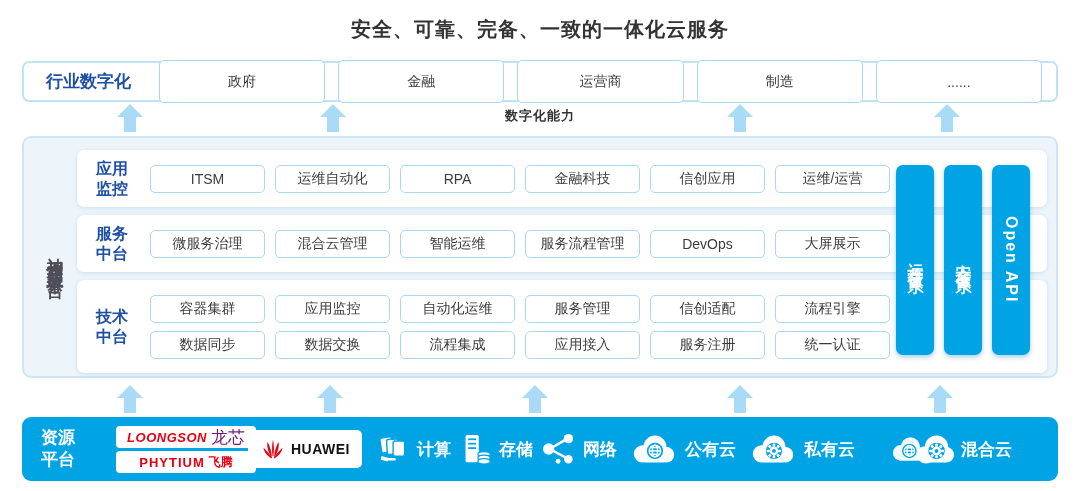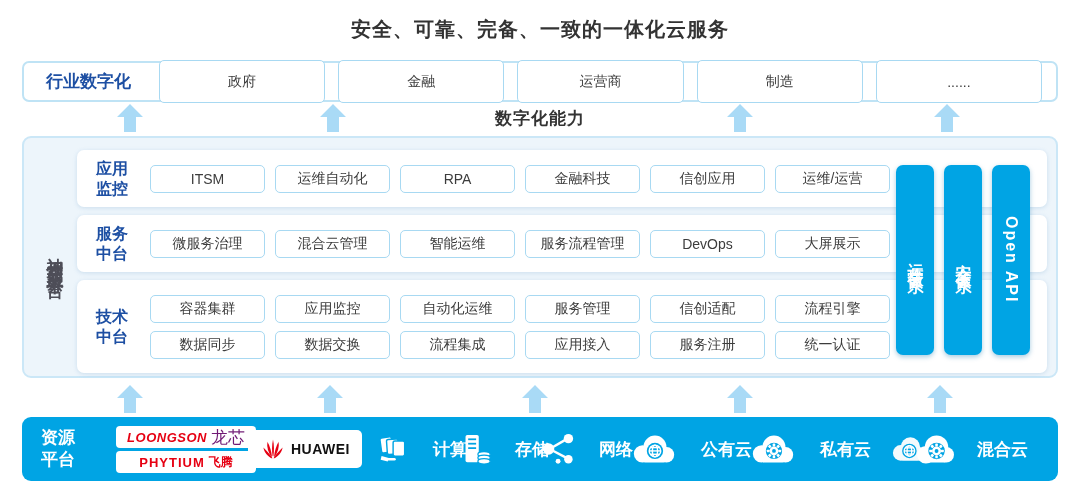--- a/index.html
+++ b/index.html
@@ -18,21 +18,21 @@
   .industry-label { font-size:17px; font-weight:bold; color:#1D4FA3; width:113px; flex:0 0 auto; }
   .industry-boxes { flex:1; display:flex; gap:13px; }
   .ind-box { flex:1; height:43px; background:#fff; border:1.5px solid #A8D9F2; border-radius:5px;
     display:flex; align-items:center; justify-content:center; font-size:14px; color:#3c3c3c; }
 
   
   .band { position:absolute; left:0; width:1080px; height:30px; }
   .band1 { top:103px; }
   .band2 { top:384px; }
   .band-label { position:absolute; left:0; right:0; top:4px; text-align:center;
-    font-size:17px; font-weight:bold; color:#333; letter-spacing:1px; }
+    font-size:13px; font-weight:bold; color:#333; letter-spacing:1px; }
   .arrow-up { position:absolute; top:1px; width:26px; height:28px; background:#A9DAF6;
     clip-path:polygon(50% 0,100% 46%,73% 46%,73% 100%,27% 100%,27% 46%,0 46%); }
 
   
   .platform { position:absolute; left:22px; top:136px; width:1036px; height:242px;
     background:#EDF5FB; border:2px solid #CBE7F7; border-radius:9px; }
   .platform-name { position:absolute; left:14px; top:0; height:100%; width:34px;
     writing-mode:vertical-lr; text-orientation:upright;
     display:flex; align-items:center; justify-content:center;
     font-size:17px; font-weight:bold; color:#4E4E58; letter-spacing:3px; }
@@ -62,21 +62,21 @@
   .pill-loongson { top:9px; }
   .pill-phytium { top:34px; }
   .loongson-en { font-size:13px; font-weight:bold; font-style:italic; color:#E60012; letter-spacing:0.5px; }
   .loongson-zh { font-size:17px; font-weight:normal; color:#701a75; }
   .phytium-en { font-size:13px; font-weight:bold; color:#E60012; letter-spacing:1px; }
   .phytium-zh { font-size:12px; font-weight:bold; color:#E60012; }
   .huawei-box { position:absolute; left:226px; top:13px; width:114px; height:38px; background:#fff;
     border-radius:5px; display:flex; align-items:center; justify-content:center; gap:5px; }
   .huawei-text { font-size:14px; font-weight:bold; color:#111; letter-spacing:0.5px; }
   .res-item { position:absolute; top:50%; transform:translateY(-50%);
-    display:flex; align-items:center; gap:23px; }
+    display:flex; align-items:center; gap:7px; }
   .res-item-label { font-size:17px; font-weight:bold; color:#fff; white-space:nowrap; }
   .icon-wrap { display:flex; align-items:center; }
 </style>
 </head>
 <body>
 
 <div class="stage">
 
   <div class="main-title">安全、可靠、完备、一致的一体化云服务</div>
 

